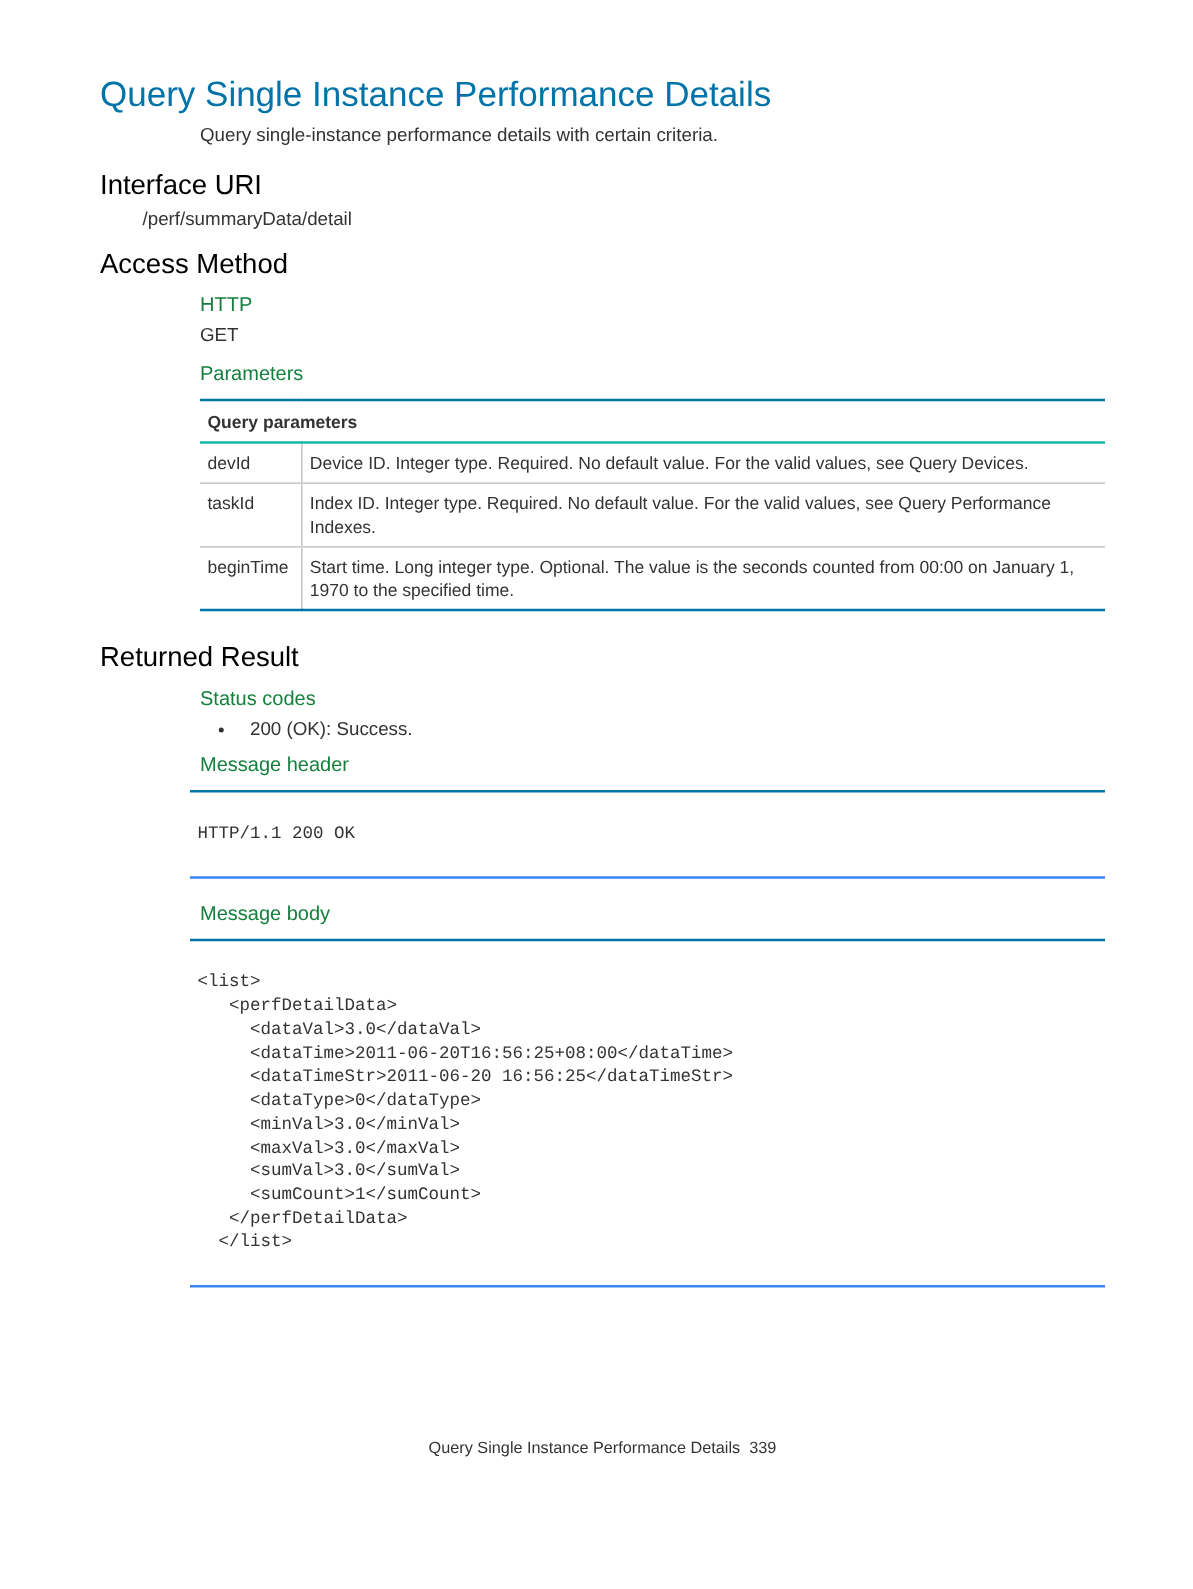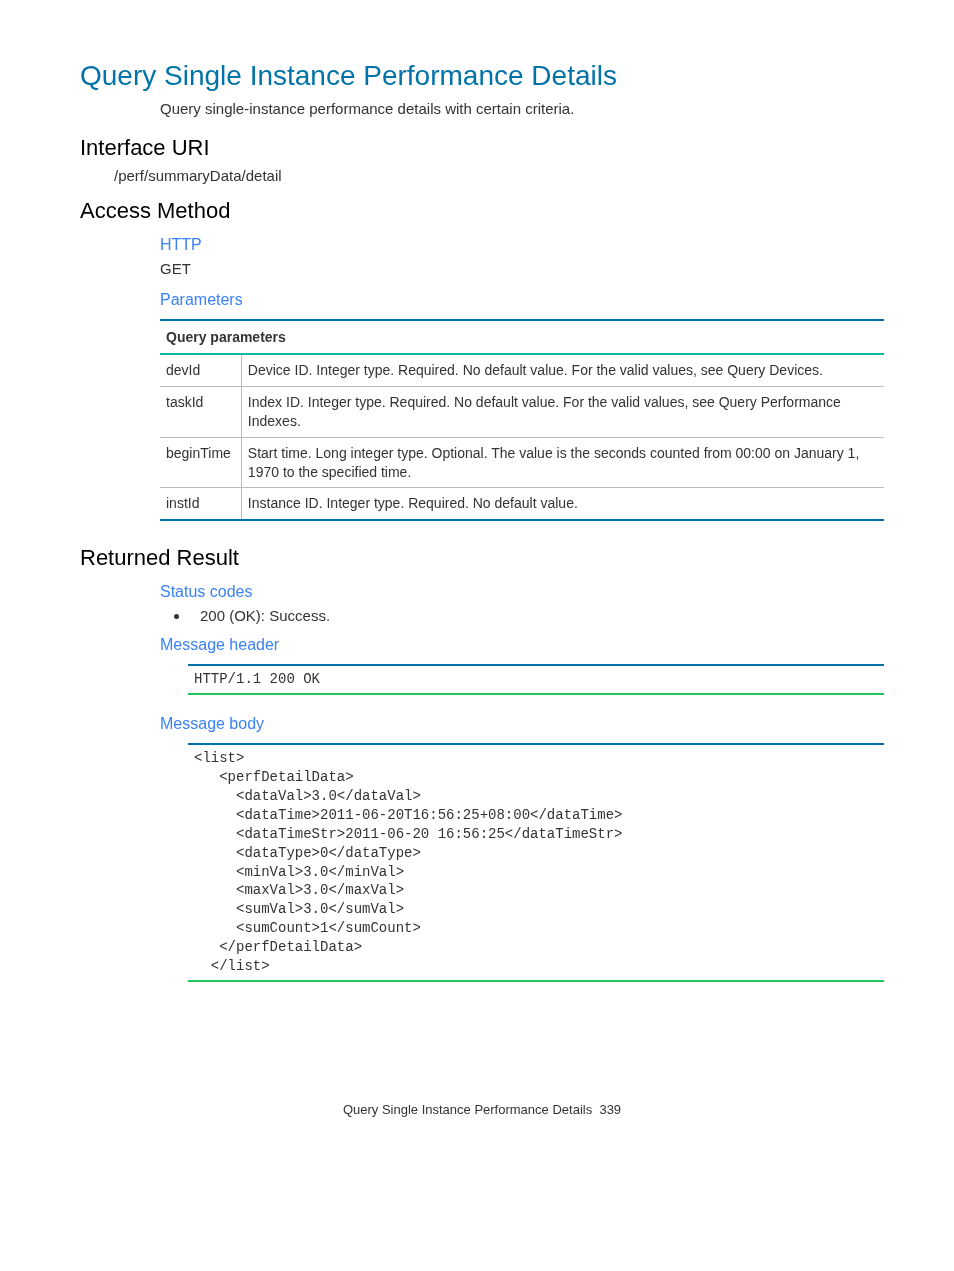--- a/index.html
+++ b/index.html
@@ -27,21 +27,21 @@
     color: #000000;
     margin: 14px 0 6px 0;
   }
   .sub-indent {
     margin-left: 34px;
     font-size: 15px;
   }
   h3 {
     font-weight: 400;
     font-size: 16px;
-    color: #3b82f6;
+    color: #15803d;
     margin: 12px 0 6px 80px;
   }
   .method {
     margin-left: 80px;
     font-size: 15px;
     margin-bottom: 14px;
   }
   table {
     margin-left: 80px;
     border-collapse: collapse;
@@ -72,24 +72,24 @@
   }
   ul {
     margin: 6px 0 12px 80px;
     padding-left: 30px;
   }
   li {
     font-size: 15px;
     padding-left: 10px;
   }
   pre {
-    margin: 10px 0 20px 108px;
+    margin: 10px 0 20px 72px;
     border-top: 2px solid #0073a8;
-    border-bottom: 2px solid #22c55e;
-    padding: 4px 6px;
+    border-bottom: 2px solid #3b82f6;
+    padding: 24px 6px;
     font-family: "Courier New", monospace;
     font-size: 14px;
     white-space: pre;
     line-height: 1.35;
   }
   .footer {
     text-align: center;
     font-size: 13px;
     margin-top: 120px;
   }
@@ -120,24 +120,20 @@
         <td>Device ID. Integer type. Required. No default value. For the valid values, see Query Devices.</td>
       </tr>
     <tr>
         <td>taskId</td>
         <td>Index ID. Integer type. Required. No default value. For the valid values, see Query Performance Indexes.</td>
       </tr>
     <tr>
         <td>beginTime</td>
         <td>Start time. Long integer type. Optional. The value is the seconds counted from 00:00 on January 1, 1970 to the specified time.</td>
       </tr>
-    <tr>
-        <td>instId</td>
-        <td>Instance ID. Integer type. Required. No default value.</td>
-      </tr>
   </tbody>
 </table>
 
 <h2>Returned Result</h2>
 <h3>Status codes</h3>
 <ul>
   <li>200 (OK): Success.</li>
 </ul>
 
 <h3>Message header</h3>

